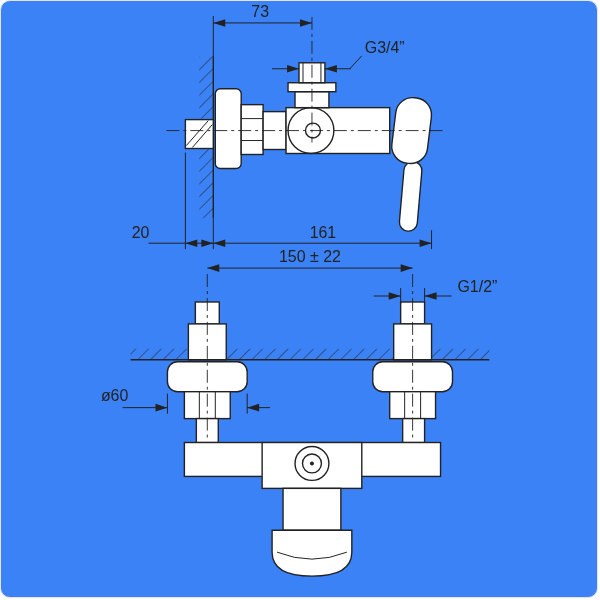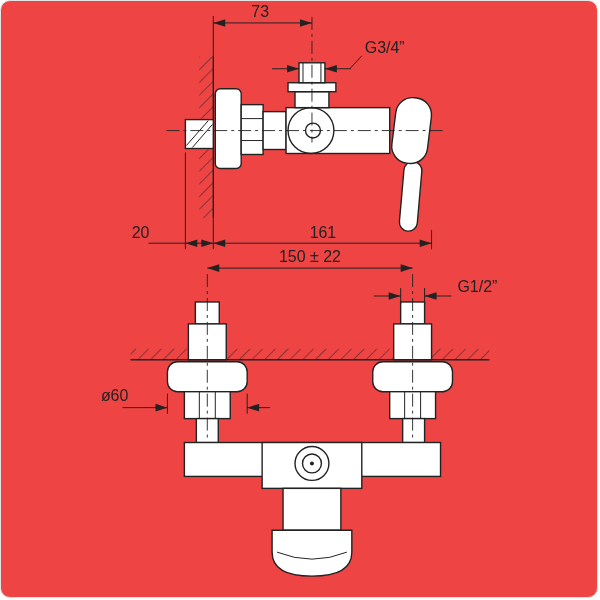--- a/index.html
+++ b/index.html
@@ -1,20 +1,20 @@
 <!DOCTYPE html>
 <html style="--line-color: #222222;"><head>
 <meta charset="utf-8">
 <style>
   :root { --line-color: #222222; }
   html, body { margin: 0; padding: 0; background: #ffffff; }
   .frame {
     width: 598px; height: 598px;
     border: 1px solid #e4e4e4; border-radius: 10px;
-    box-sizing: border-box; background: #ef4444;
+    box-sizing: border-box; background: #3b82f6;
     overflow: hidden;
   }
   svg { display: block; }
   .part  { fill: #ffffff; stroke: var(--line-color); stroke-width: 1.4; stroke-linejoin: miter; }
   .edge  { fill: none; stroke: var(--line-color); stroke-width: 1.4; }
   .thin  { fill: none; stroke: var(--line-color); stroke-width: 1; }
   .dim   { fill: none; stroke: var(--line-color); stroke-width: 1; }
   .cl    { fill: none; stroke: var(--line-color); stroke-width: 0.9; stroke-dasharray: 13 4 3 4; }
   .hatchline { stroke: var(--line-color); stroke-width: 1; }
   .arrowhead { fill: var(--line-color); stroke: none; }

